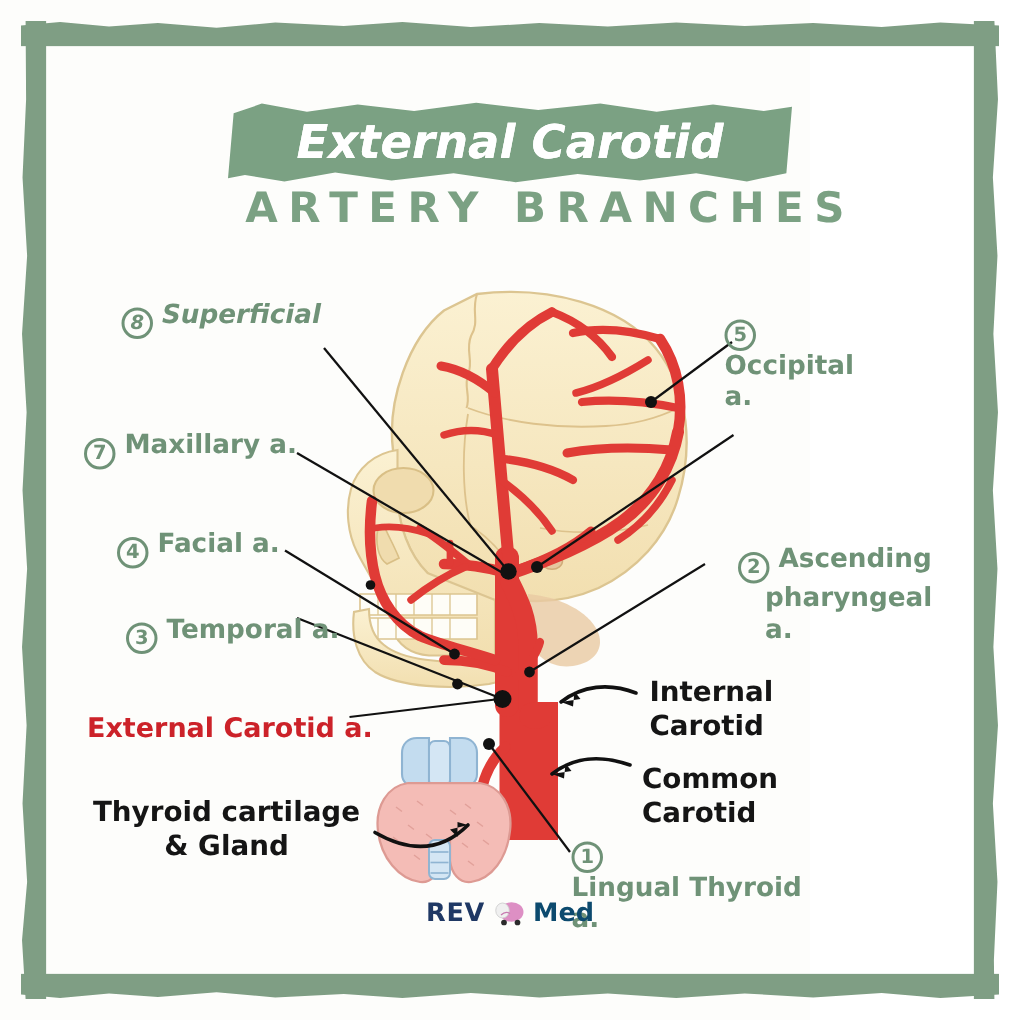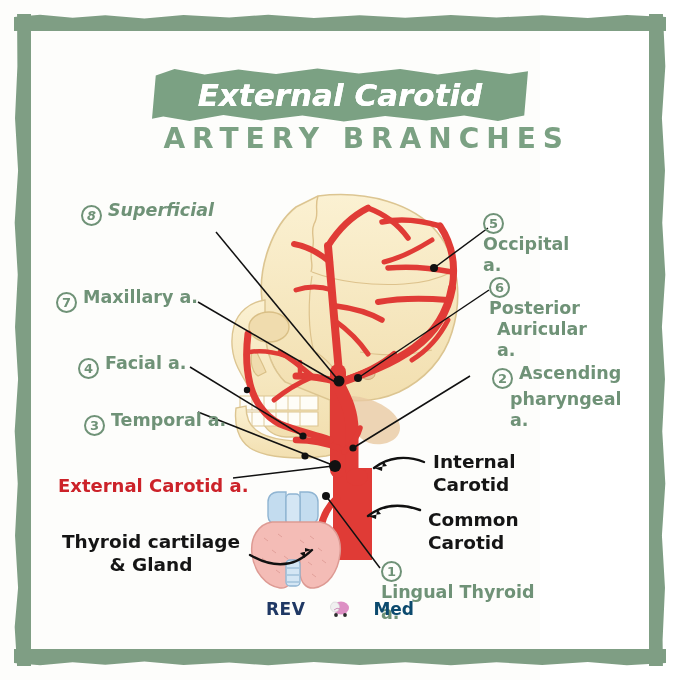--- a/index.html
+++ b/index.html
@@ -63,21 +63,21 @@
     vertical-align:-4px;margin-right:6px;box-sizing:border-box;
   }
   .lbl .txt{display:inline-block;vertical-align:top;}
   .r-align{text-align:right;font-style:italic;}
 
   
   #art{position:absolute;left:0;top:0;width:680px;height:680px;}
 
   
   .logo{position:absolute;left:262px;top:596px;width:156px;height:26px;
-    display:flex;align-items:center;justify-content:center;gap:21px;}
+    display:flex;align-items:center;justify-content:center;gap:3px;}
   .logo-rev{font-family:"DejaVu Sans", sans-serif;font-weight:bold;font-size:17px;color:#1f3864;letter-spacing:0.5px;}
   .logo-med{font-family:"DejaVu Sans", sans-serif;font-size:17px;color:#0c4a6e;font-weight:bold;}
   .logo-mark{width:26px;height:20px;}
 </style>
 </head>
 <body>
 
 <div id="poster">
 
   <div class="frame-edge frame-top"></div>
@@ -276,24 +276,20 @@
     <div>Thyroid cartilage</div>
     <div>&amp; Gland</div>
   </div>
 
   <div class="lbl lbl-red" style="left:58px;top:475px;">External Carotid a.</div>
 
   <div class="lbl lbl-green" style="left:483px;top:208px;">
     <span class="badge">5</span><span class="txt">Occipital a.</span>
   </div>
 
-  <div class="lbl lbl-green" style="left:489px;top:272px;">
-    <span class="badge">6</span><span class="txt">Posterior</span>
-    <div style="padding-left:8px;">Auricular a.</div>
-  </div>
 
   <div class="lbl lbl-green" style="left:492px;top:363px;">
     <span class="badge">2</span><span class="txt">Ascending</span>
     <div style="padding-left:18px;">pharyngeal a.</div>
   </div>
 
   <div class="lbl lbl-black" style="left:433px;top:450px;">Internal Carotid</div>
   <div class="lbl lbl-black" style="left:428px;top:508px;">Common Carotid</div>
 
   <div class="lbl lbl-green" style="left:381px;top:556px;">

